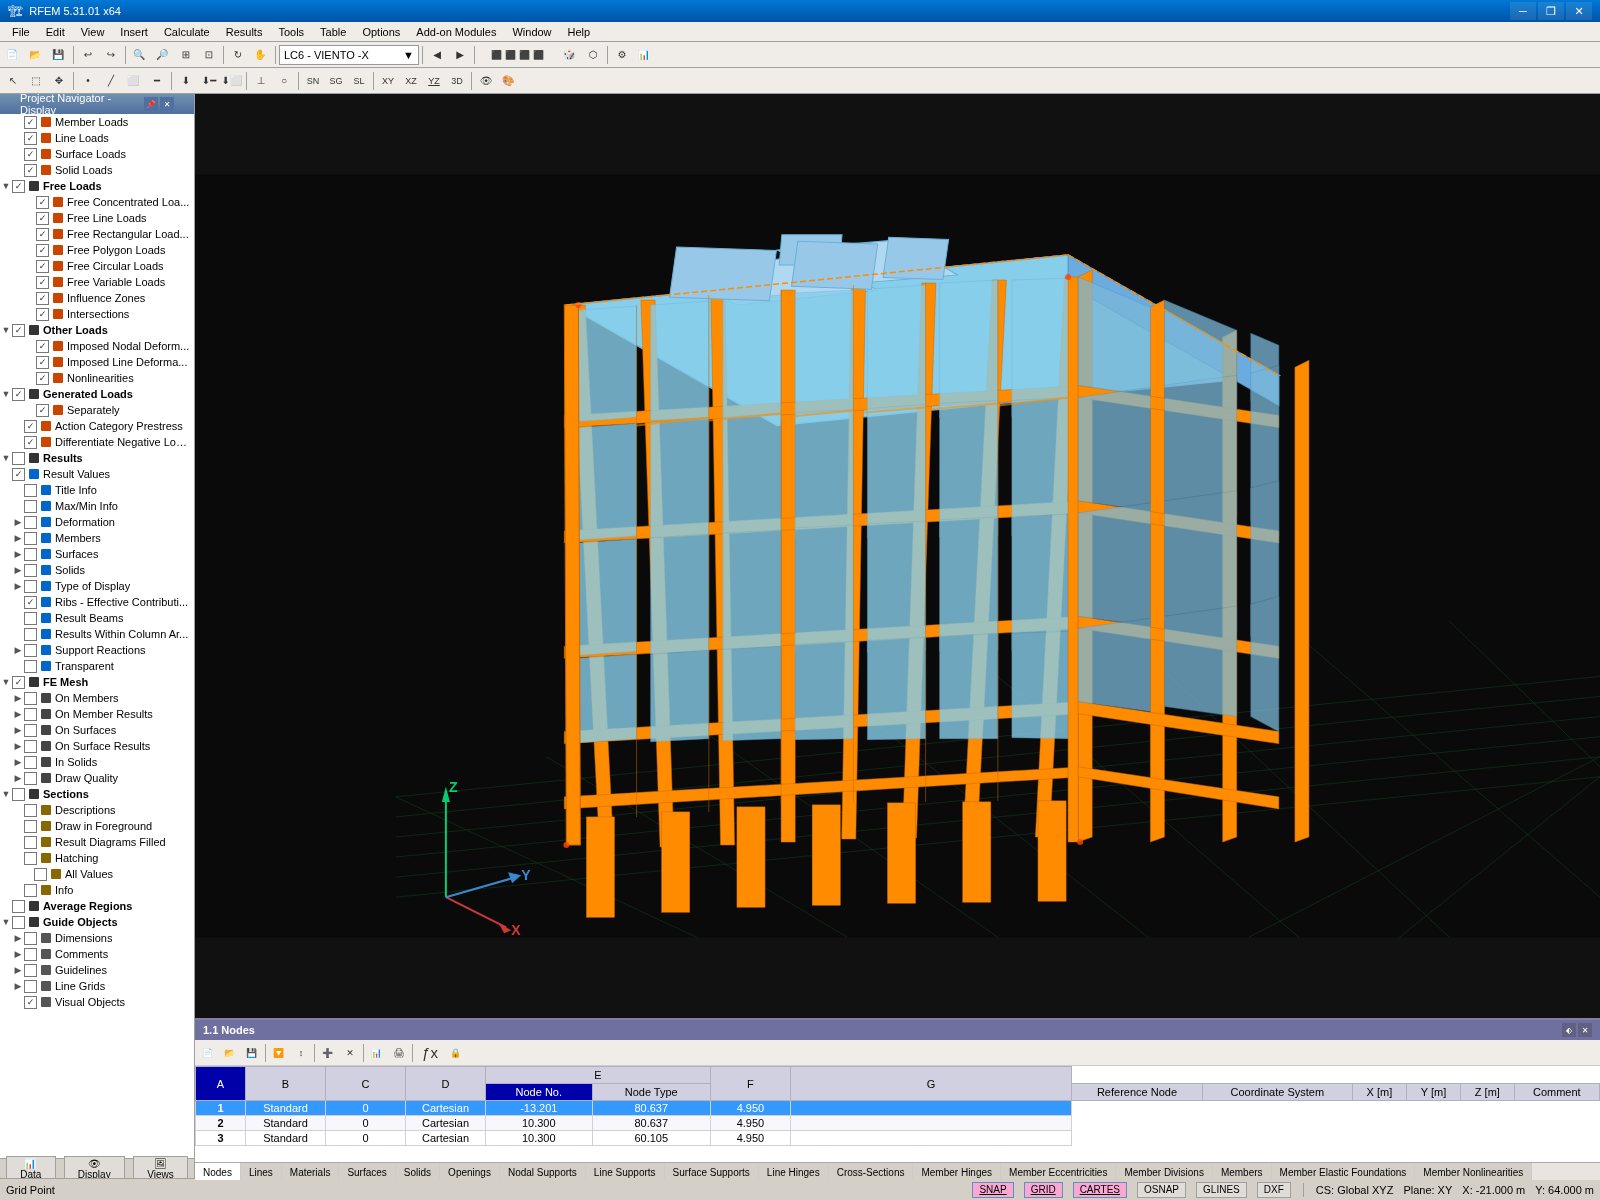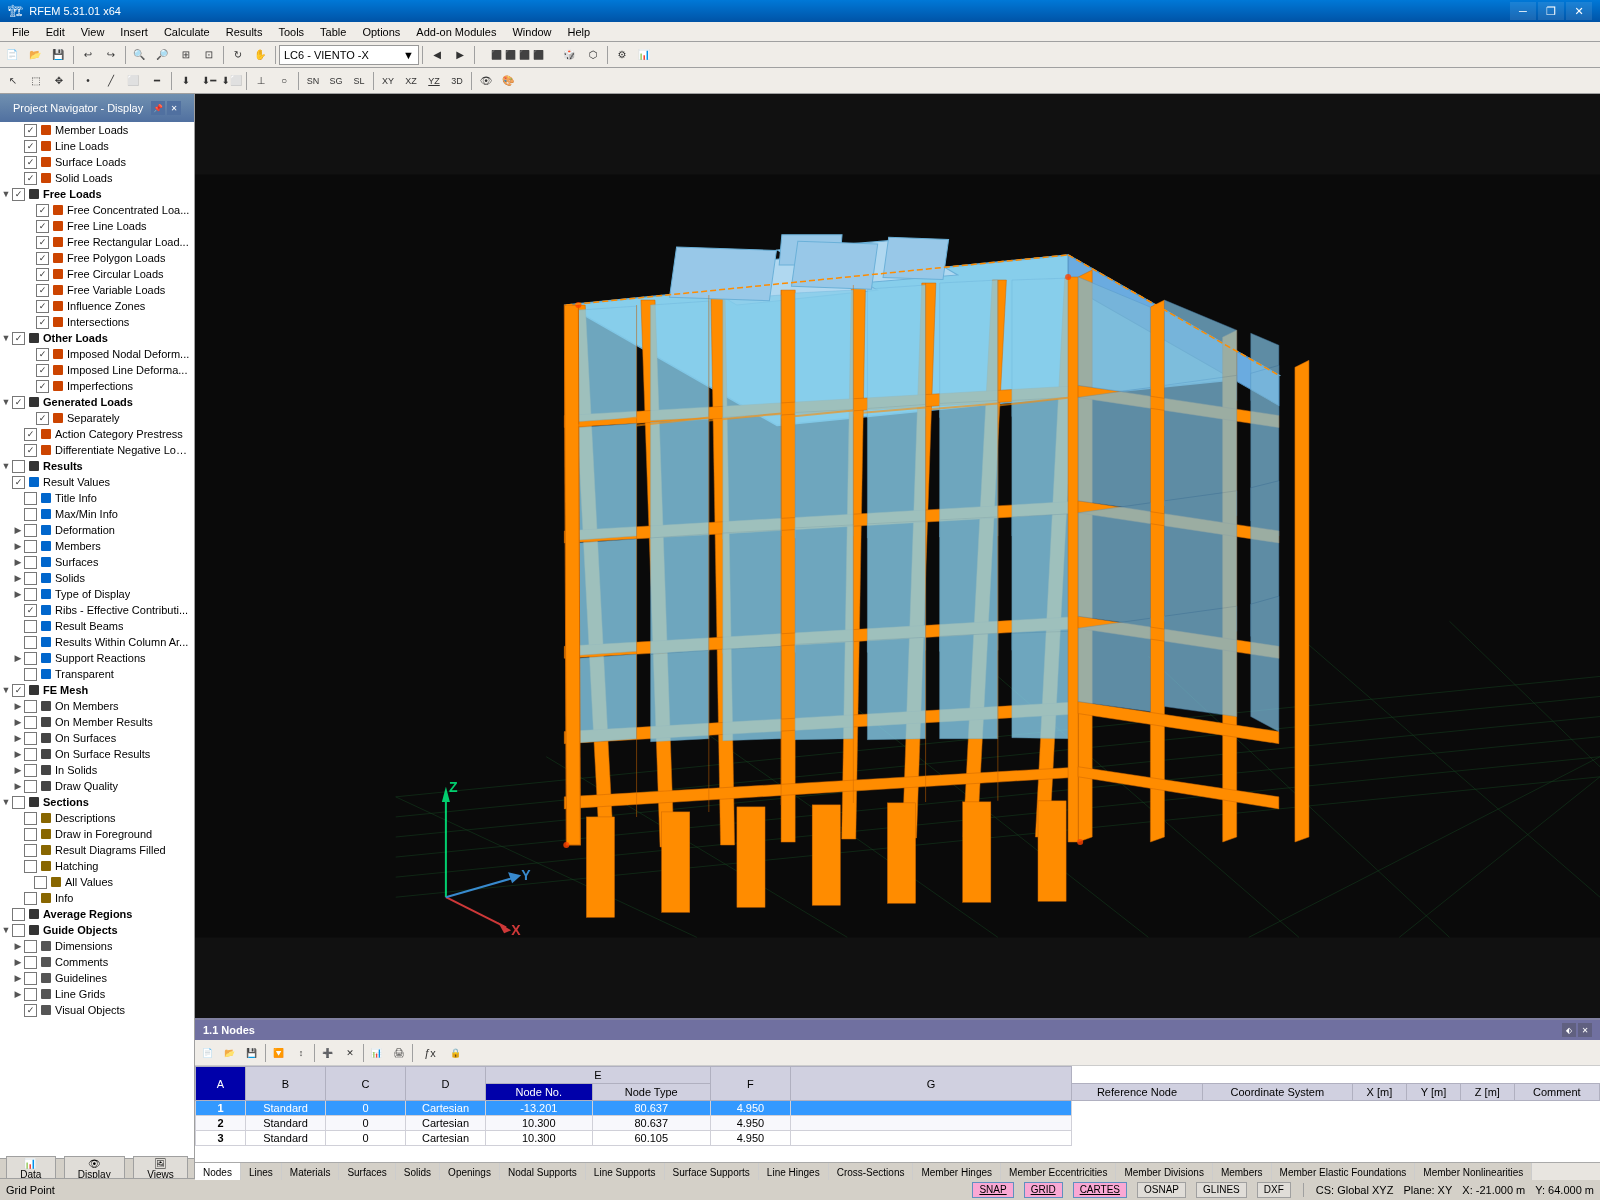--- a/index.html
+++ b/index.html
@@ -87,27 +87,27 @@
     
     #left-panel {
       width: 195px;
       background: #f0ede8;
       border-right: 1px solid #a0a0a0;
       display: flex;
       flex-direction: column;
       overflow: hidden;
     }
     #panel-header {
-      height: 28px;
+      height: 20px;
       background: linear-gradient(to bottom, #7090b0, #5070a0);
       color: white;
       font-size: 11px;
       display: flex;
       align-items: center;
-      padding: 0 13px;
+      padding: 0 20px;
       justify-content: space-between;
     }
     #tree-container {
       flex: 1;
       overflow-y: auto;
       overflow-x: hidden;
       background: white;
     }
     .tree-item {
       display: flex;
@@ -548,21 +548,21 @@
           <span class="tree-label">Imposed Line Deforma...</span>
         </div>
         <div class="tree-item" style="padding-left: 24px;">
           <span class="tree-toggle" style="color: rgb(85, 85, 85);"></span>
           <span class="tree-check checked" style="cursor: pointer;"></span>
           <span class="tree-icon" style="color: rgb(204, 68, 0);">
             <svg width="12" height="12">
               <rect x="1" y="1" width="10" height="10" fill="#cc4400" rx="1"></rect>
             </svg>
           </span>
-          <span class="tree-label">Imperfections</span>
+          <span class="tree-label">Nonlinearities</span>
         </div>
         <div class="tree-item" style="padding-left: 0px;">
           <span class="tree-toggle" style="color: rgb(85, 85, 85); cursor: pointer;">▼</span>
           <span class="tree-check checked" style="cursor: pointer;"></span>
           <span class="tree-icon" style="color: rgb(51, 51, 51);">
             <svg width="12" height="12">
               <rect x="1" y="1" width="10" height="10" fill="#333" rx="1"></rect>
             </svg>
           </span>
           <span class="tree-label bold">Generated Loads</span>
@@ -1160,21 +1160,21 @@
         <div class="tb-sep"></div>
         <button class="tb-btn" style="font-size:9px;">🔽</button>
         <button class="tb-btn" style="font-size:9px;">↕</button>
         <div class="tb-sep"></div>
         <button class="tb-btn" style="font-size:9px;">➕</button>
         <button class="tb-btn" style="font-size:9px;">✕</button>
         <div class="tb-sep"></div>
         <button class="tb-btn" style="font-size:9px;">📊</button>
         <button class="tb-btn" style="font-size:9px;">🖨</button>
         <div class="tb-sep"></div>
-        <button class="tb-btn" style="font-size:11px; width:30px;">ƒx</button>
+        <button class="tb-btn" style="font-size:15px; width:30px;">ƒx</button>
         <button class="tb-btn" style="font-size:9px;">🔒</button>
       </div>
       <div id="nodes-table-container">
         <table id="nodes-table">
           <thead>
             <tr>
               <th rowspan="2" style="width:50px; background:#0000aa; color:white;">A</th>
               <th rowspan="2" style="width:80px;">B</th>
               <th rowspan="2" style="width:80px;">C</th>
               <th rowspan="2" style="width:80px;">D</th>

